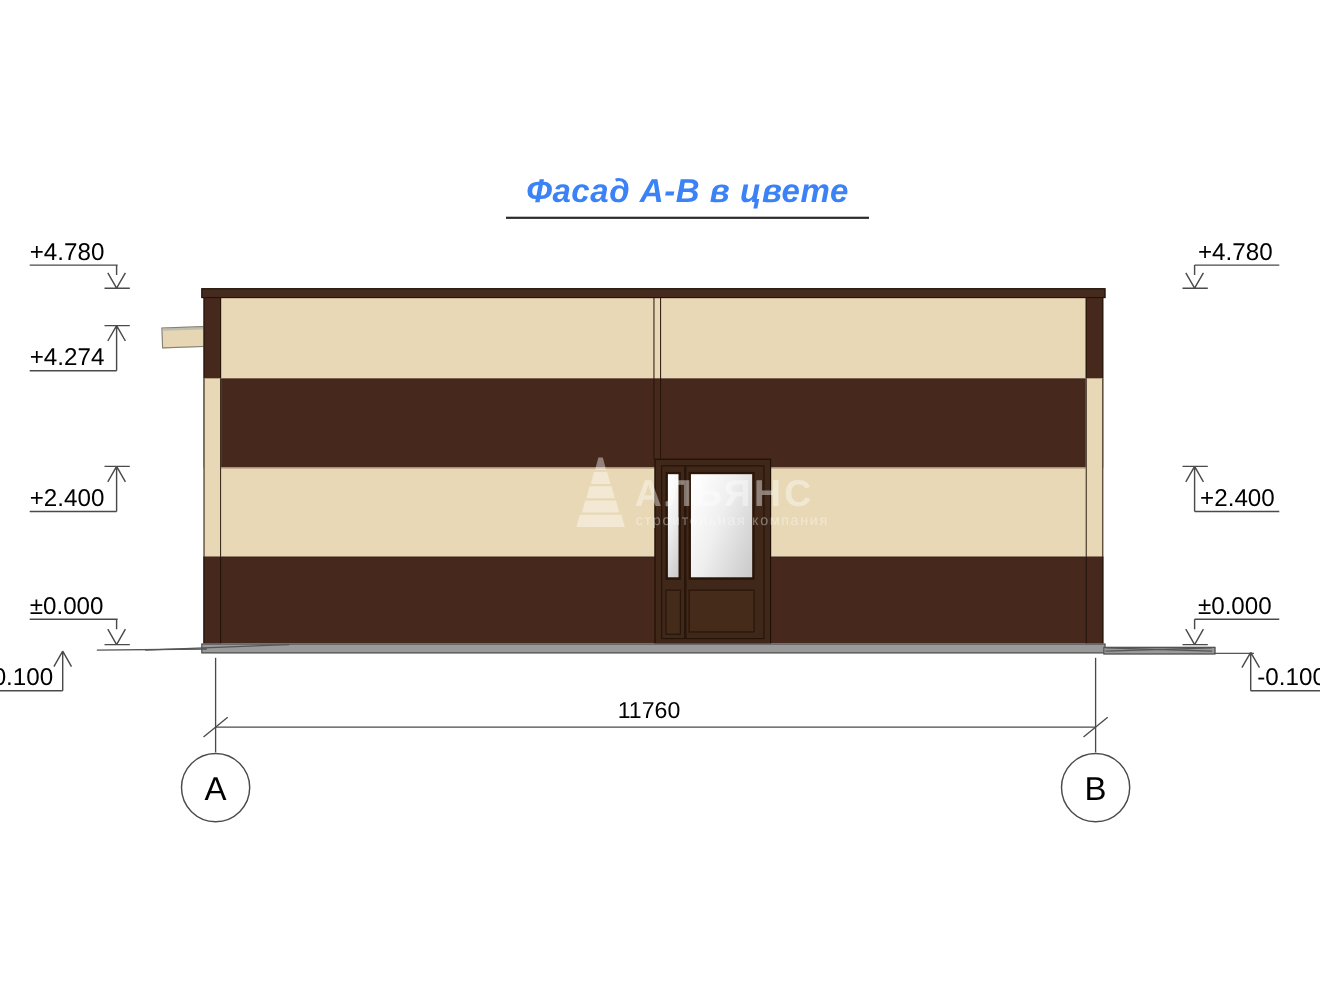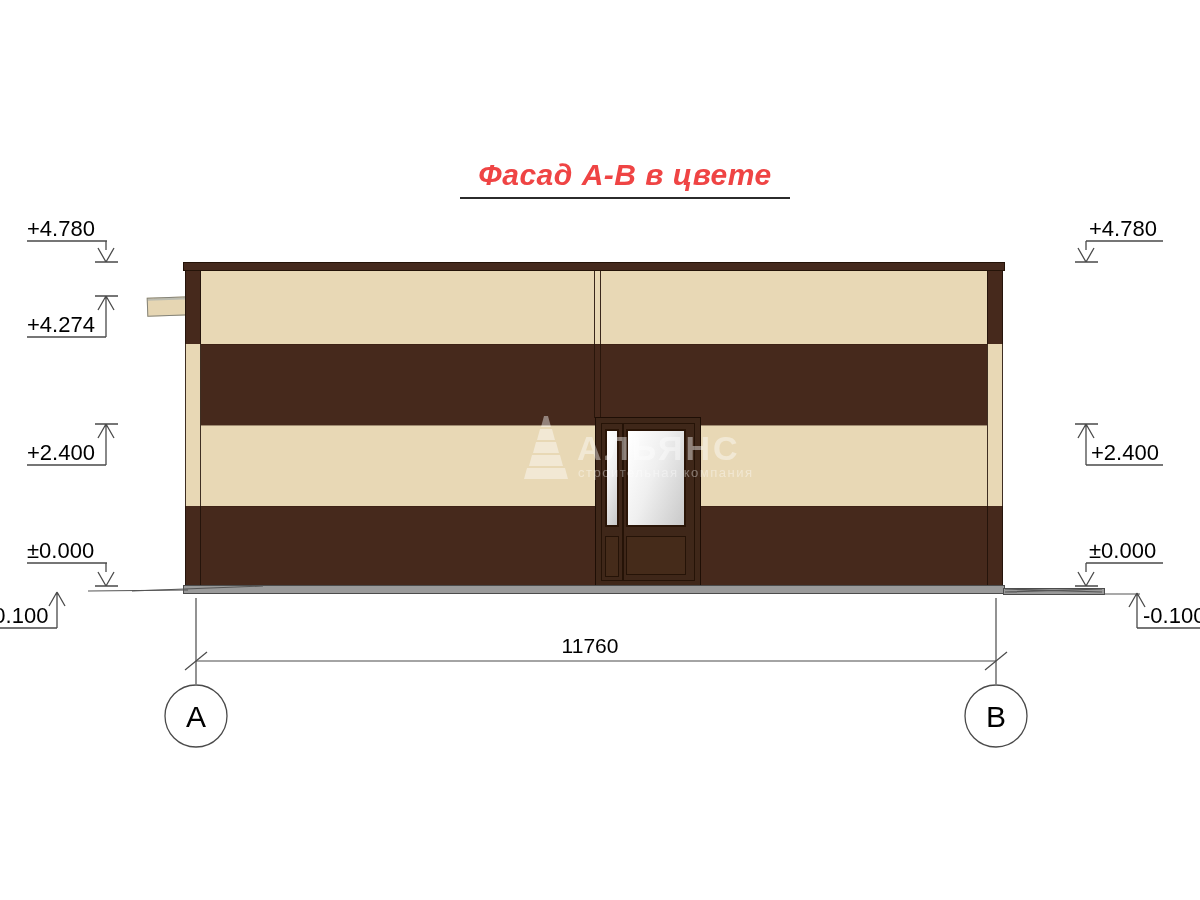--- a/index.html
+++ b/index.html
@@ -5,21 +5,21 @@
   html,body { margin:0; padding:0; background:#fff; }
   .canvas {
     position:relative; width:1200px; height:900px; background:#ffffff;
     font-family:"Liberation Sans", sans-serif; overflow:hidden;
   }
 
   
   .title {
     position:absolute; left:460px; top:158px; width:330px;
     text-align:center; font-size:30px; font-weight:bold; font-style:italic;
-    color:#ef4444; border-bottom:2px solid #2b2b2b; padding-bottom:5px;
+    color:#3b82f6; border-bottom:2px solid #2b2b2b; padding-bottom:5px;
     letter-spacing:0.5px;
   }
 
   
   .cream { background:#e8d8b5; }
   .brown { background:#46291c; }
 
   .stripe { position:absolute; left:185px; width:818px; box-sizing:border-box; }
   .stripe.bt { border-top:1px solid rgba(50,26,13,0.4); }
 

